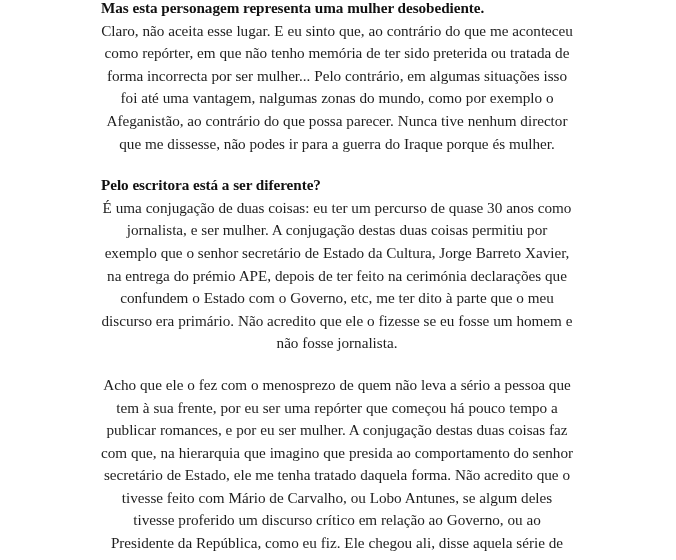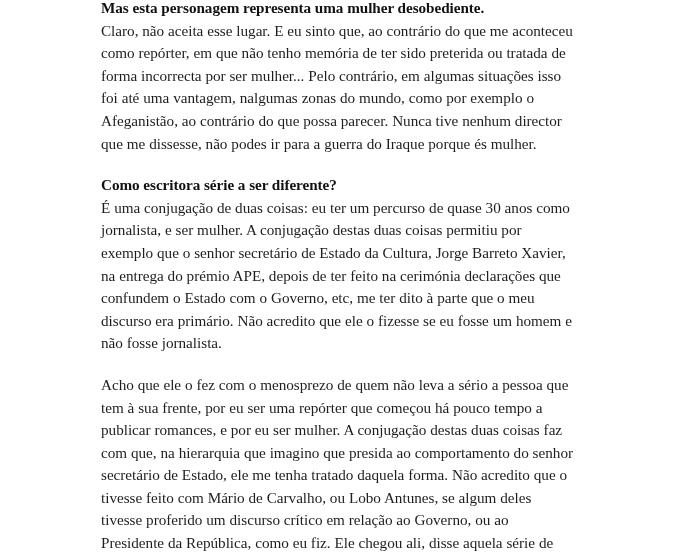--- a/index.html
+++ b/index.html
@@ -46,41 +46,41 @@
     letter-spacing: -0.05px;
   }
   .answer {
     margin: 0;
     padding: 0;
     font-family: "Liberation Serif", "DejaVu Serif", serif;
     font-weight: normal;
     font-size: 15.2px;
     line-height: 22.6px;
     color: #1d1d1d;
-    text-align: left;
+    text-align: center;
     letter-spacing: -0.02px;
     word-spacing: 0.1px;
   }
   .first-block .question {
     margin-top: -3px;
   }
 </style>
 </head>
 <body>
 
 <div class="page">
   <article class="article">
 
     <section class="qa-block first-block">
       <h2 class="question">Mas esta personagem representa uma mulher desobediente.</h2>
       <p class="answer">Claro, não aceita esse lugar. E eu sinto que, ao contrário do que me aconteceu como repórter, em que não tenho memória de ter sido preterida ou tratada de forma incorrecta por ser mulher... Pelo contrário, em algumas situações isso foi até uma vantagem, nalgumas zonas do mundo, como por exemplo o Afeganistão, ao contrário do que possa parecer. Nunca tive nenhum director que me dissesse, não podes ir para a guerra do Iraque porque és mulher.</p>
     </section>
 
     <section class="qa-block">
-      <h2 class="question">Como escritora série a ser diferente?</h2>
+      <h2 class="question">Pelo escritora está a ser diferente?</h2>
       <p class="answer">É uma conjugação de duas coisas: eu ter um percurso de quase 30 anos como jornalista, e ser mulher. A conjugação destas duas coisas permitiu por exemplo que o senhor secretário de Estado da Cultura, Jorge Barreto Xavier, na entrega do prémio APE, depois de ter feito na cerimónia declarações que confundem o Estado com o Governo, etc, me ter dito à parte que o meu discurso era primário. Não acredito que ele o fizesse se eu fosse um homem e não fosse jornalista.</p>
     </section>
 
     <section class="qa-block">
       <p class="answer">Acho que ele o fez com o menosprezo de quem não leva a sério a pessoa que tem à sua frente, por eu ser uma repórter que começou há pouco tempo a publicar romances, e por eu ser mulher. A conjugação destas duas coisas faz com que, na hierarquia que imagino que presida ao comportamento do senhor secretário de Estado, ele me tenha tratado daquela forma. Não acredito que o tivesse feito com Mário de Carvalho, ou Lobo Antunes, se algum deles tivesse proferido um discurso crítico em relação ao Governo, ou ao Presidente da República, como eu fiz. Ele chegou ali, disse aquela série de disparates inacreditáveis, que noutras condições poderiam ter levado muito boa gente a questionar como é que um secretário de estado confunde Estado com governo, e afirma que um escritor que recebe um prémio de uma associação que também tem um fundo do Estado, deveria mostrar-se agradecido àquele Governo. A gravidade disto é extrema.</p>
     </section>
 
   </article>
 </div>
 

